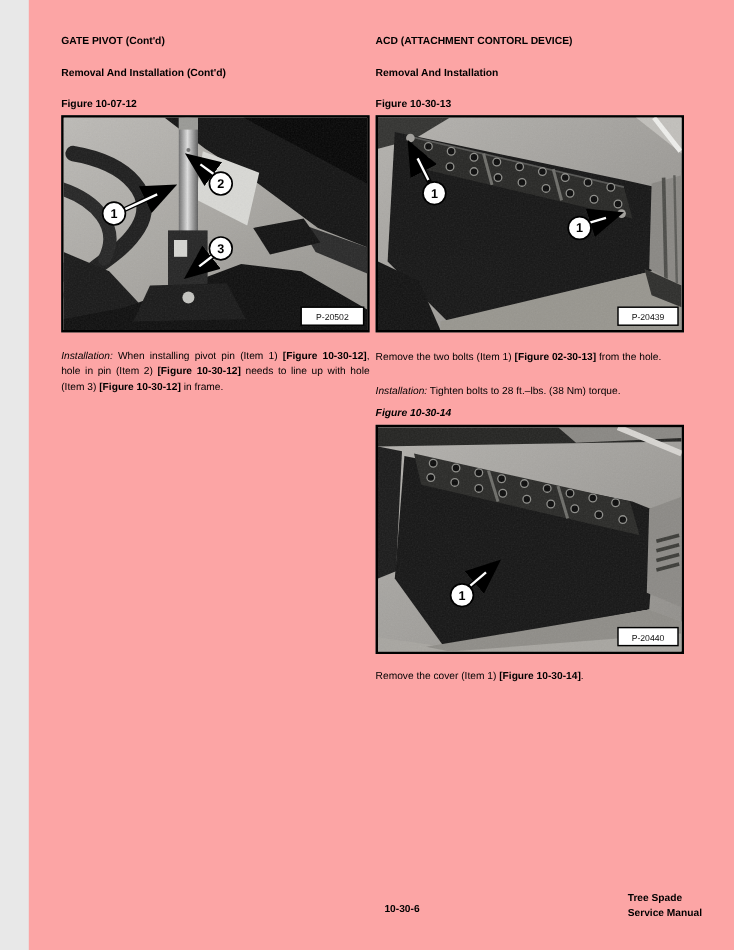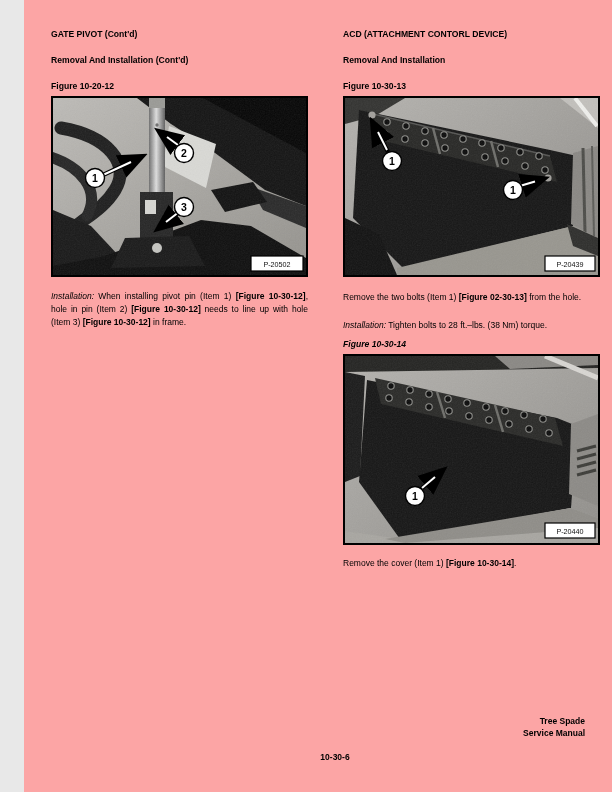--- a/index.html
+++ b/index.html
@@ -1,49 +1,49 @@
 <!DOCTYPE html>
 <html><head>
 <meta charset="utf-8">
 <style>
   html,body{margin:0;padding:0;}
   body{width:612px;height:792px;background:#e8e8e8;}
   .page{position:relative;width:612px;height:792px;background:#fca5a5;
         font-family:"Liberation Sans", sans-serif;color:#000;overflow:hidden;margin-left:24px;}
   .col{position:absolute;top:0;width:257px;}
   .col-left{left:27px;}
-  .col-right{left:319px;}
+  .col-right{left:289px;}
   .h-section{margin:29px 0 0 0;font-size:8.6px;font-weight:bold;line-height:10px;}
   .h-sub{margin:16px 0 0 0;font-size:8.6px;font-weight:bold;line-height:10px;}
   .fig-label{margin:16px 0 0 0;font-size:8.6px;font-weight:bold;line-height:10px;}
   .photo{margin-top:5px;width:253px;height:177px;border:2px solid #000;position:relative;background:#a8a6a2;}
   .photo.tall{height:187px;}
   .photo svg{display:block;width:100%;height:100%;}
   .body-text{margin:13px 0 0 0;font-size:8.5px;line-height:13.2px;text-align:justify;}
   .body-text.m14{margin-top:14px;}
   .body-text.m15{margin-top:15px;}
   .nojust{text-align:left;}
   .bi{font-weight:normal;font-style:italic;}
   .b{font-weight:bold;text-align:center;}
   .fig-label.mid{margin-top:7px;font-style:italic;}
   .footer-page{position:absolute;top:752px;left:44px;width:534px;text-align:center;
                font-size:8.5px;font-weight:bold;}
-  .footer-doc{position:absolute;top:715px;right:51px;text-align:right;
+  .footer-doc{position:absolute;top:742px;right:51px;
               font-size:8.5px;font-weight:bold;line-height:12px;}
   text{font-family:"Liberation Sans", sans-serif;}
 </style>
 </head>
 <body>
 
 <div class="page">
 
   <div class="col col-left">
     <div class="h-section">GATE PIVOT (Cont'd)</div>
     <div class="h-sub">Removal And Installation (Cont'd)</div>
-    <div class="fig-label">Figure 10-20-12</div>
+    <div class="fig-label">Figure 10-07-12</div>
 
     <div class="photo">
       <svg viewBox="0 0 253 177">
         <defs>
           <linearGradient id="f12floor" x1="0" y1="0" x2="1" y2="1">
             <stop offset="0" stop-color="#bdbbb7"></stop>
               <stop offset="1" stop-color="#94928d"></stop>
           </linearGradient>
           <linearGradient id="f12pin" x1="0" y1="0" x2="1" y2="0">
             <stop offset="0" stop-color="#6e6e6e"></stop>

